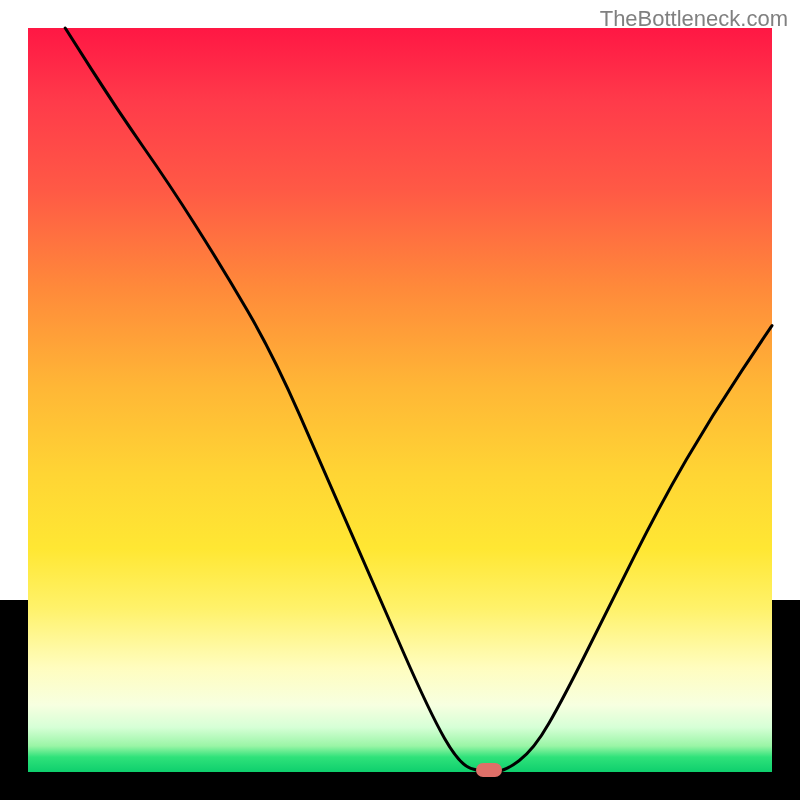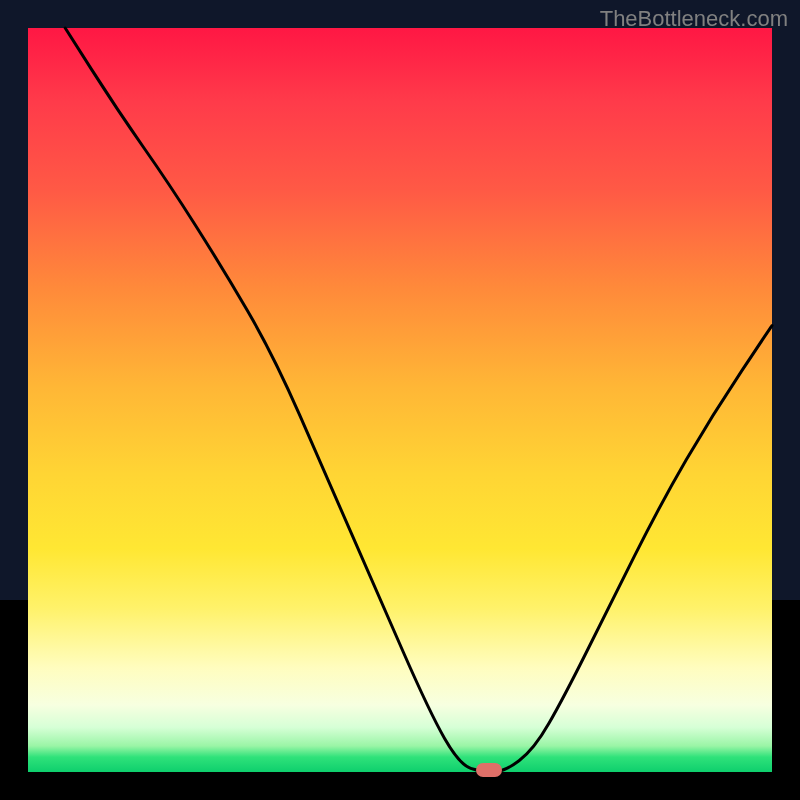--- a/index.html
+++ b/index.html
@@ -8,21 +8,21 @@
     width: 800px;
     height: 800px;
     background: #000;
     overflow: hidden;
     font-family: Arial, Helvetica, sans-serif;
   }
   .frame {
     position: relative;
     width: 800px;
     height: 600px;
-    background: #0f172a;
+    background: #ffffff;
   }
   .plot-area {
     position: absolute;
     left: 28px;
     top: 28px;
     width: 744px;
     height: 744px;
     
     background: linear-gradient(
       to bottom,

